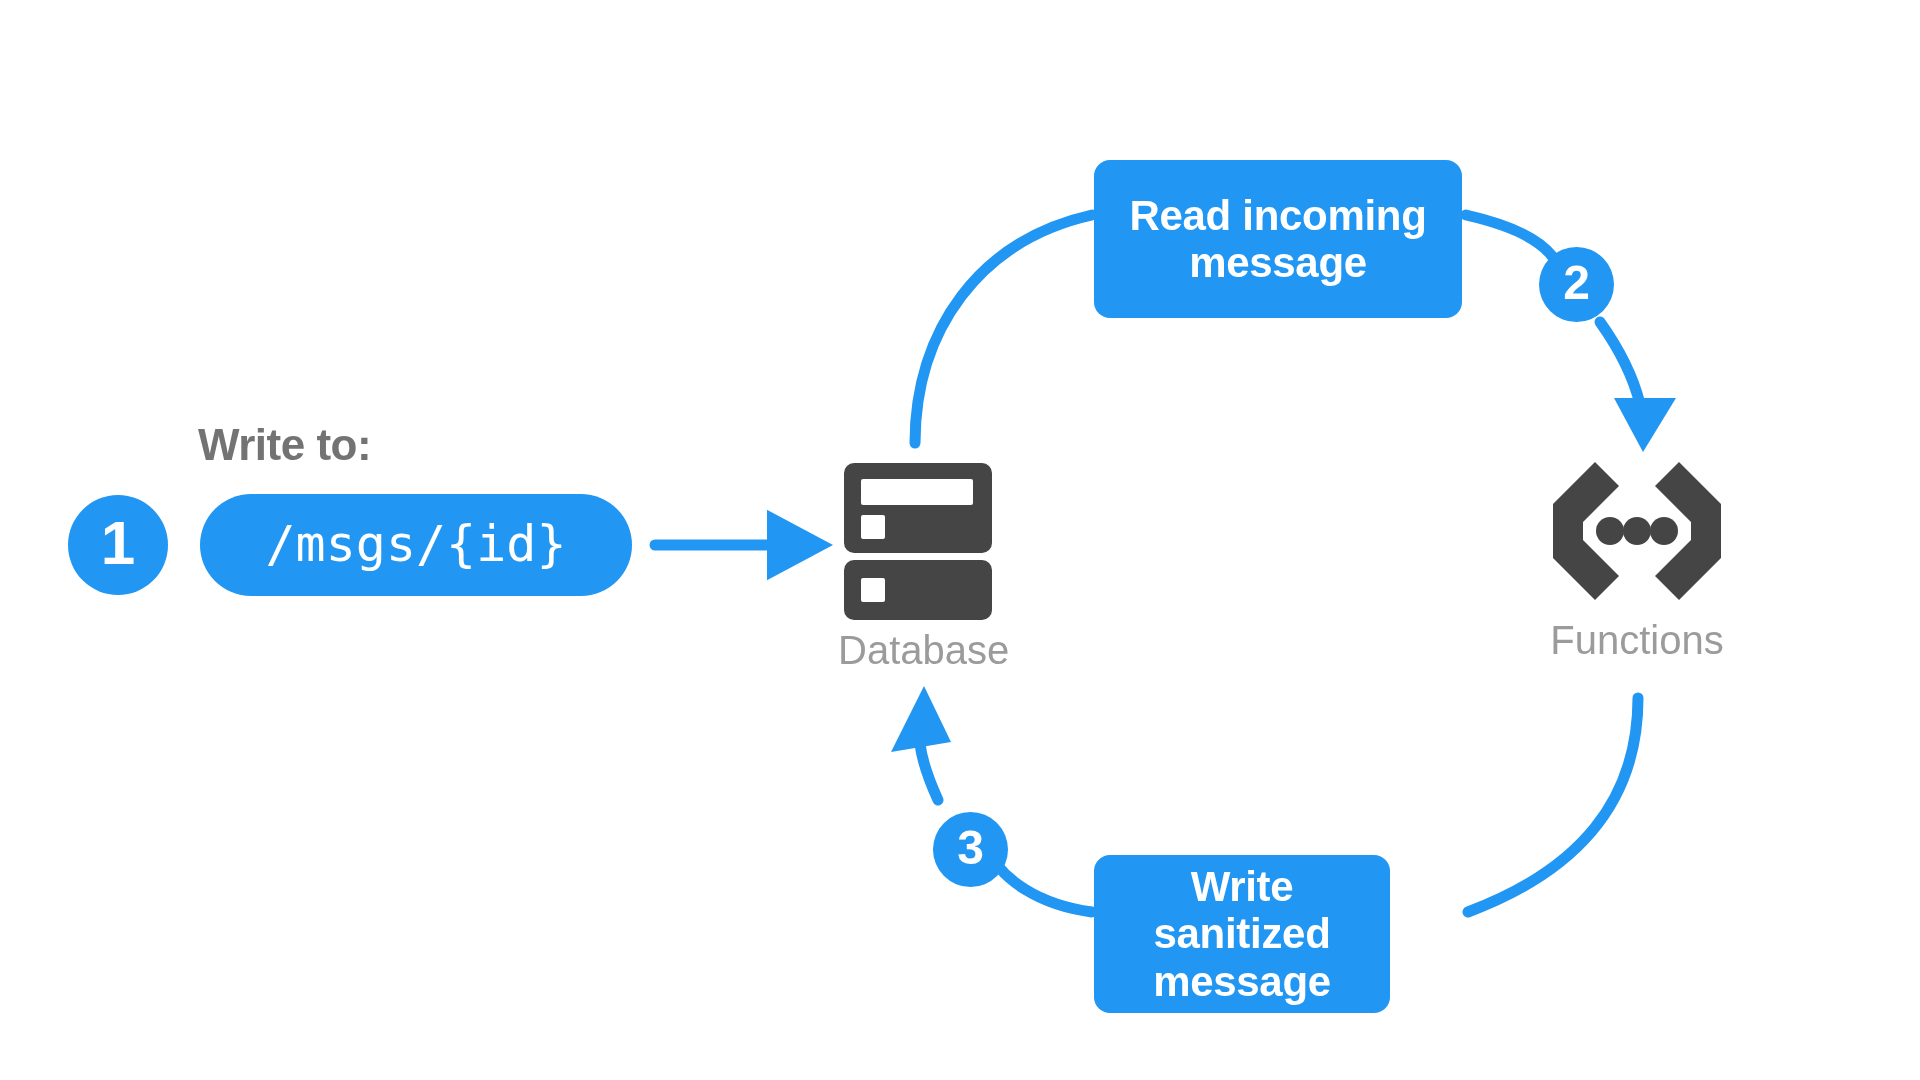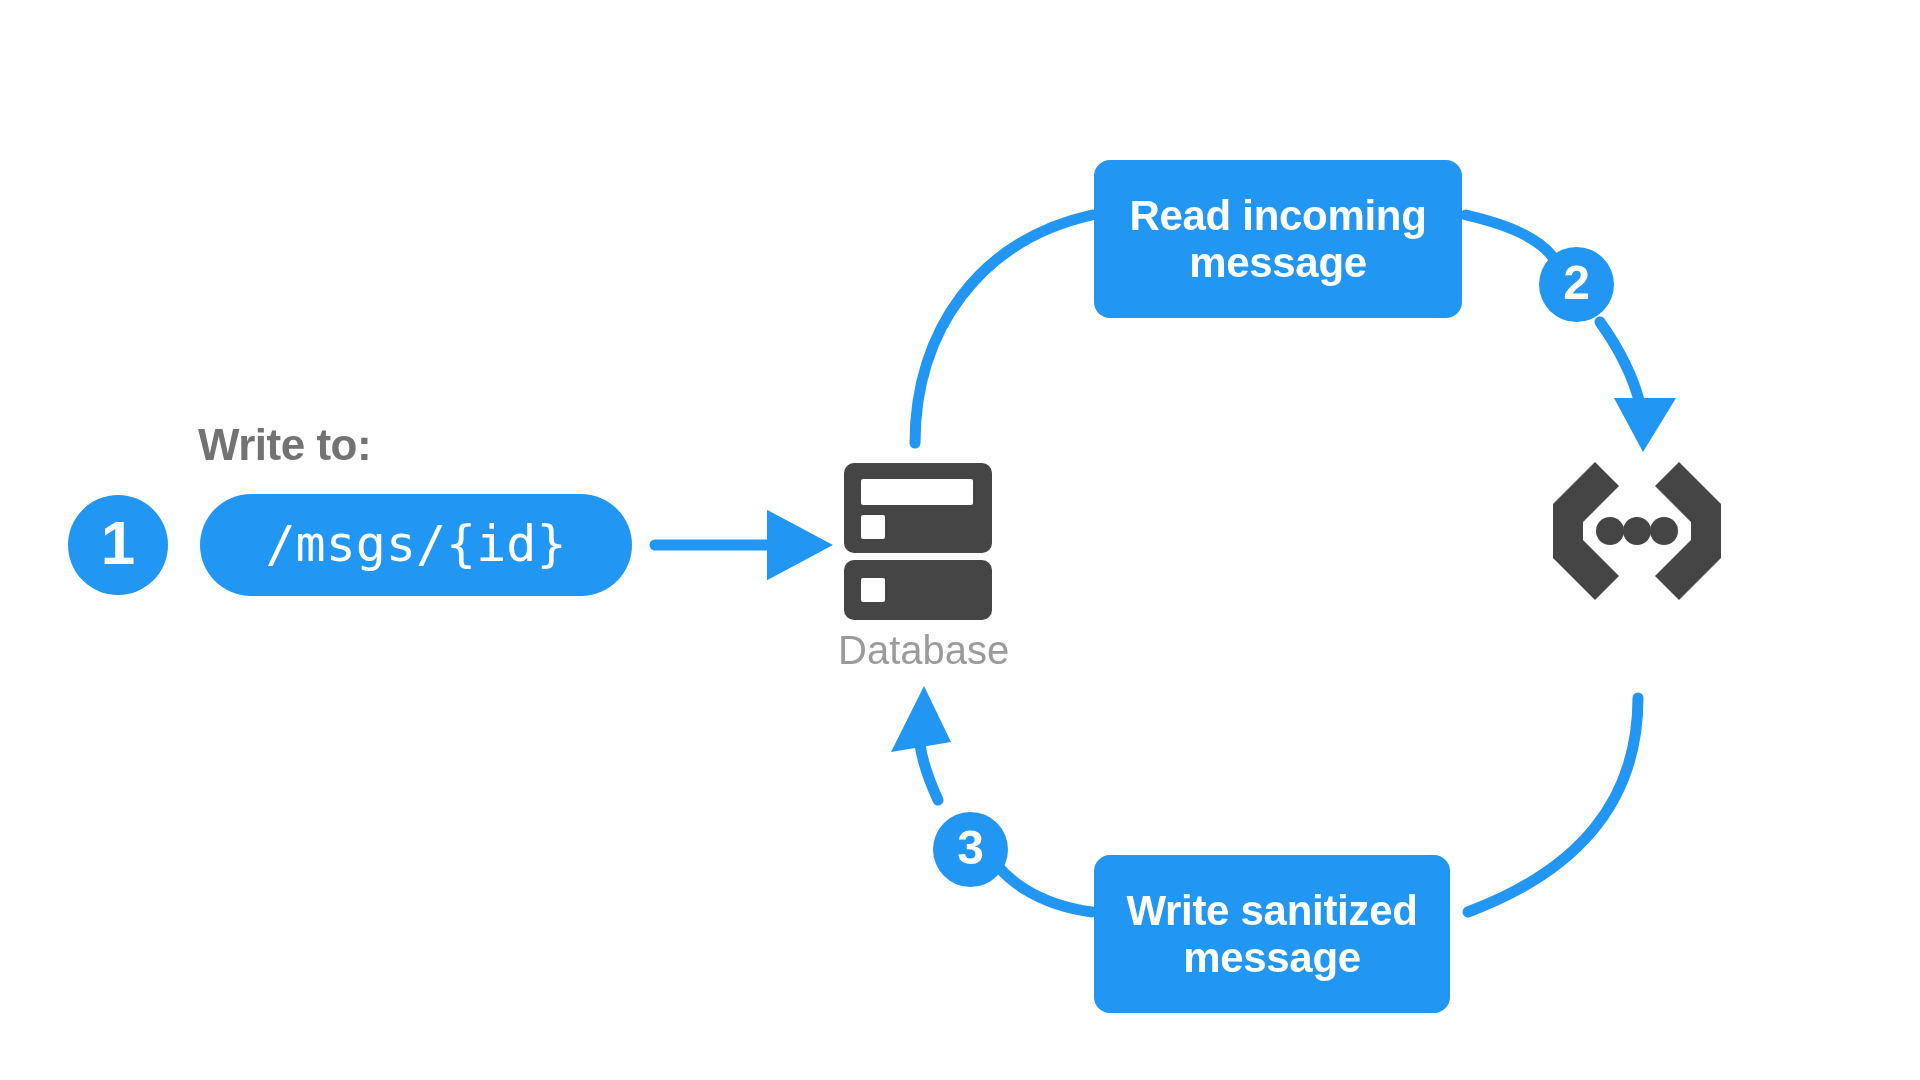--- a/index.html
+++ b/index.html
@@ -105,21 +105,21 @@
     box-sizing: border-box;
     padding: 0 26px;
     letter-spacing: -0.3px;
   }
   #box-read {
     left: 1094px; top: 137px;
     width: 368px; height: 158px; margin-top: 23px;
   }
   #box-write {
     left: 1094px; top: 855px;
-    width: 356px; height: 158px;
+    width: 296px; height: 158px;
   }
 
   
   #node-database {
     left: 838px; top: 466px;
     width: 160px;
   }
   #node-functions {
     left: 1532px; top: 456px;
     width: 210px;
@@ -240,20 +240,21 @@
 
         <path d="M 58 6 L 82 30 L 46 66 L 46 84 L 82 120 L 58 144 L 16 102 L 16 48 z" fill="#454545"></path>
 
         <path d="M 142 6 L 118 30 L 154 66 L 154 84 L 118 120 L 142 144 L 184 102 L 184 48 z" fill="#454545"></path>
 
         <circle cx="73" cy="75" r="14" fill="#454545"></circle>
         <circle cx="100" cy="75" r="14" fill="#454545"></circle>
         <circle cx="127" cy="75" r="14" fill="#454545"></circle>
       </svg>
     </div>
+    <div class="node-label">Functions</div>
   </div>
 
   <div class="action-box" id="box-read">
     <span>
       <span>Read incoming</span><br>
       <span>message</span>
     </span>
   </div>
 
   <div class="action-box" id="box-write">

